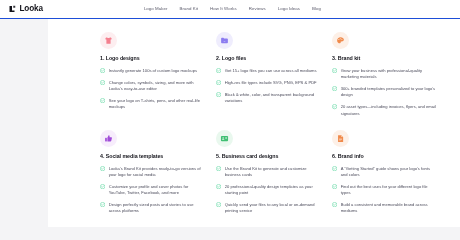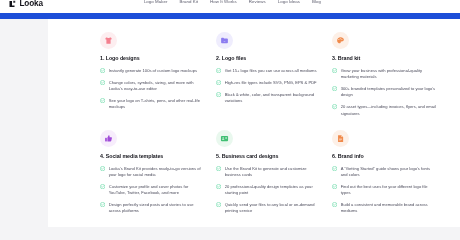--- a/index.html
+++ b/index.html
@@ -22,23 +22,23 @@
     background: #f4f4f6;
   }
 
   
   .header {
     position: absolute;
     top: 0; left: 0;
     width: 460px;
     height: 19px;
     background: #ffffff;
-    border-bottom: 6px solid #1d4ed8;
-    display: flex;
-    align-items: flex-start;
+    border-bottom: 1px solid #1d4ed8;
+    display: flex;
+    align-items: center;
     box-sizing: border-box;
   }
   .brand {
     display: flex;
     align-items: center;
     gap: 2.5px;
     margin-left: 9px;
   }
   .brand-mark {
     width: 8px;

